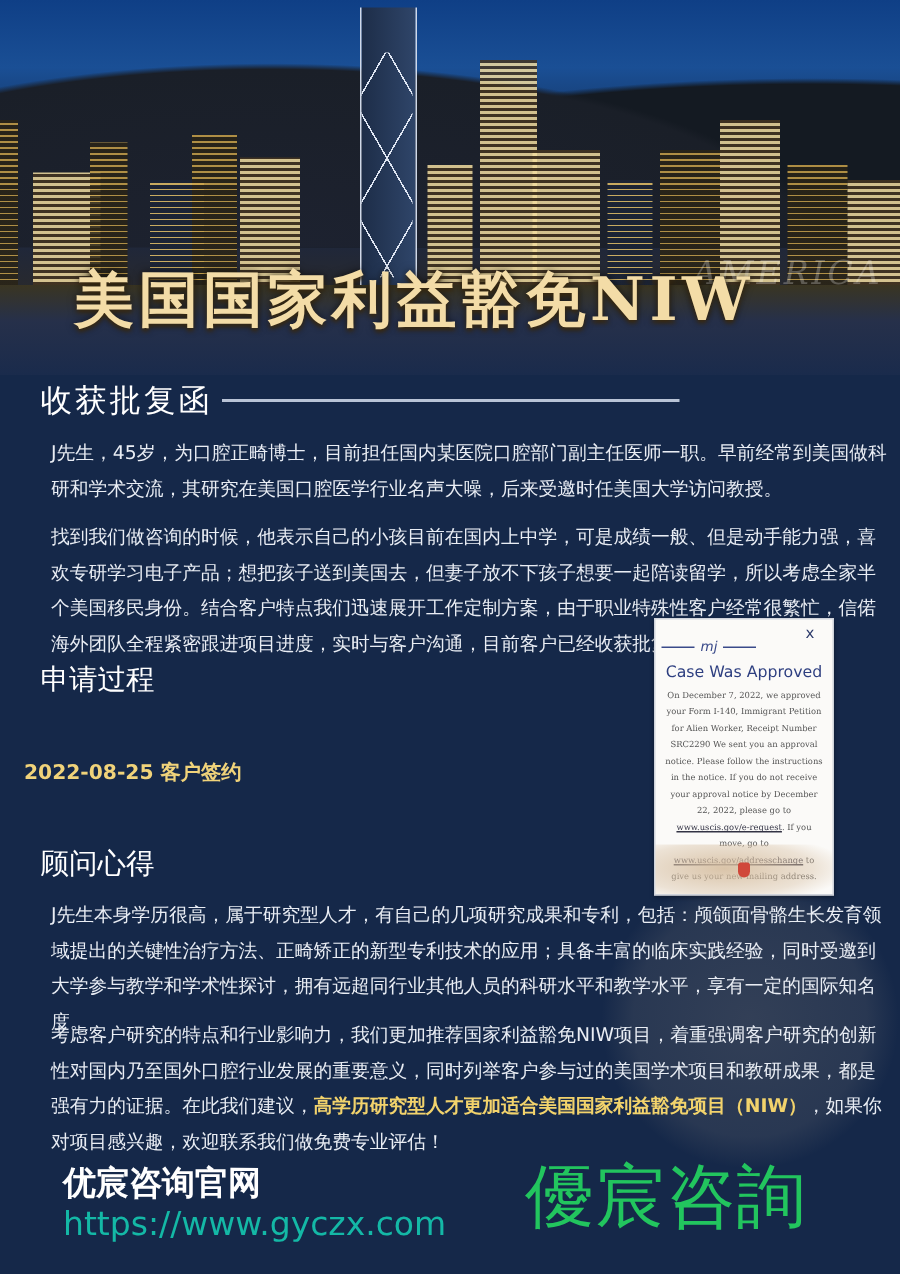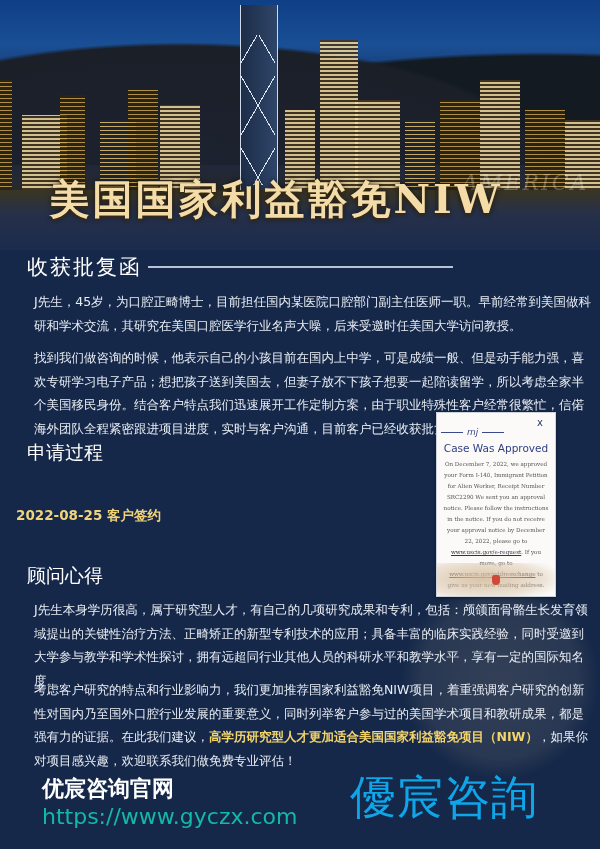--- a/index.html
+++ b/index.html
@@ -30,21 +30,21 @@
   .notice .sig { position:absolute; left:0; top:14px; width:118px; text-align:left; color:#3a4a8a; font-size:9px; font-style:italic; }
   .notice .sig:before, .notice .sig:after { content:""; display:inline-block; width:22px; height:1px; background:#3a4a8a; vertical-align:middle; margin:0 4px; }
   .notice .ttl { position:absolute; left:0; top:29px; width:118px; text-align:center; color:#2e3f80; font-size:10.5px; }
   .notice .body { position:absolute; left:6px; top:46px; width:106px; text-align:center; color:#555; font-family:"DejaVu Serif", serif; font-size:5.6px; line-height:11px; }
   .notice .body u { color:#334; }
   .notice .swoosh { position:absolute; left:-10px; top:150px; width:140px; height:40px; background:radial-gradient(ellipse at 40% 40%, rgba(214,190,160,.9) 0%, rgba(214,190,160,.4) 50%, transparent 70%); }
   .notice .icon { position:absolute; left:55px; top:162px; width:8px; height:10px; background:#d0483a; border-radius:2px 2px 4px 4px; }
   .seal { position:absolute; left:400px; top:580px; width:200px; height:200px; border-radius:50%; background:radial-gradient(circle, rgba(185,170,150,.18) 0%, rgba(185,170,150,.12) 55%, transparent 70%); }
   .footer-name { position:absolute; left:42px; top:774px; color:#fff; font-size:22px; font-weight:bold; }
   .footer-url { position:absolute; left:42px; top:804px; color:#14b8a6; font-size:22px; font-weight:normal; }
-  .logo-cn { position:absolute; left:350px; top:767px; color:#0ea5e9; font-size:46px; letter-spacing:1px; }
+  .logo-cn { position:absolute; left:350px; top:767px; color:#22c55e; font-size:46px; letter-spacing:1px; }
   .logo-en { position:absolute; left:359px; top:818px; color:#55585f; font-family:Liberation Sans, sans-serif; font-size:16px; letter-spacing:.5px;margin-top:41px; }
 </style>
 </head>
 <body>
 
 <div class="hero">
   <div class="mountain"></div>
   <div class="bld" style="left:0;width:12px;height:110px;"></div>
   <div class="bld w" style="left:22px;width:45px;height:75px;"></div>
   <div class="bld" style="left:60px;width:25px;height:95px;"></div>

